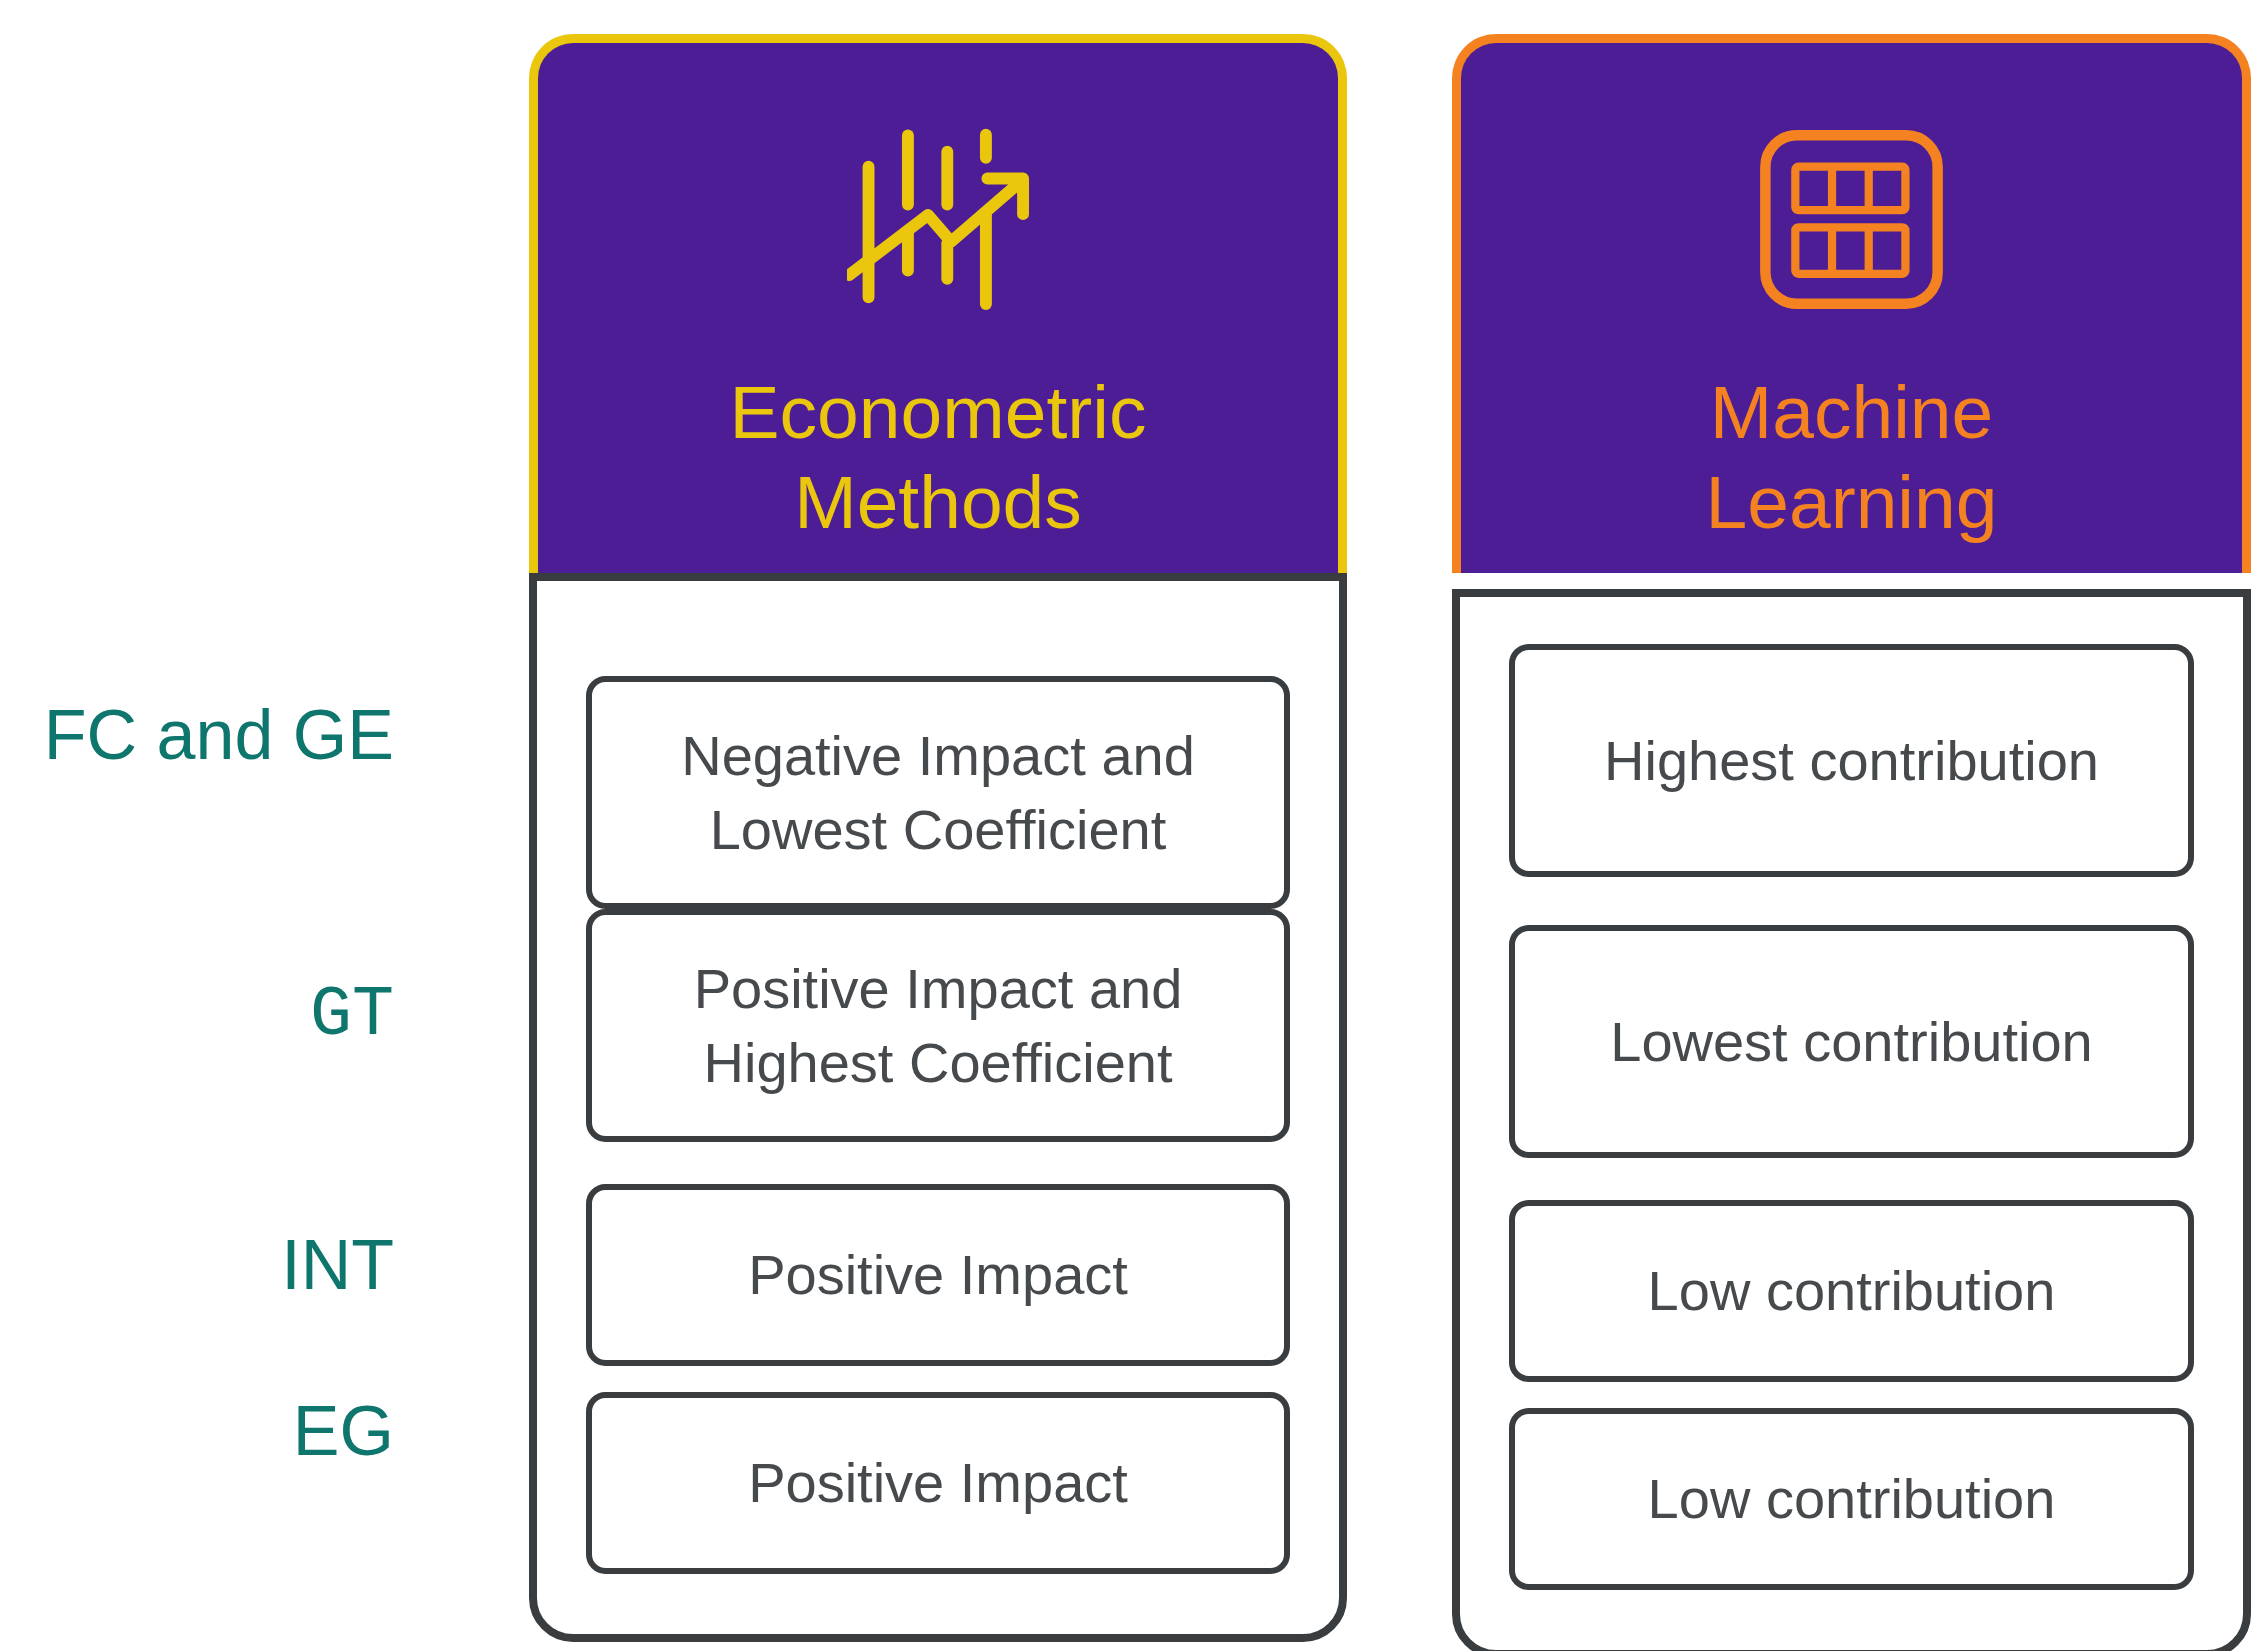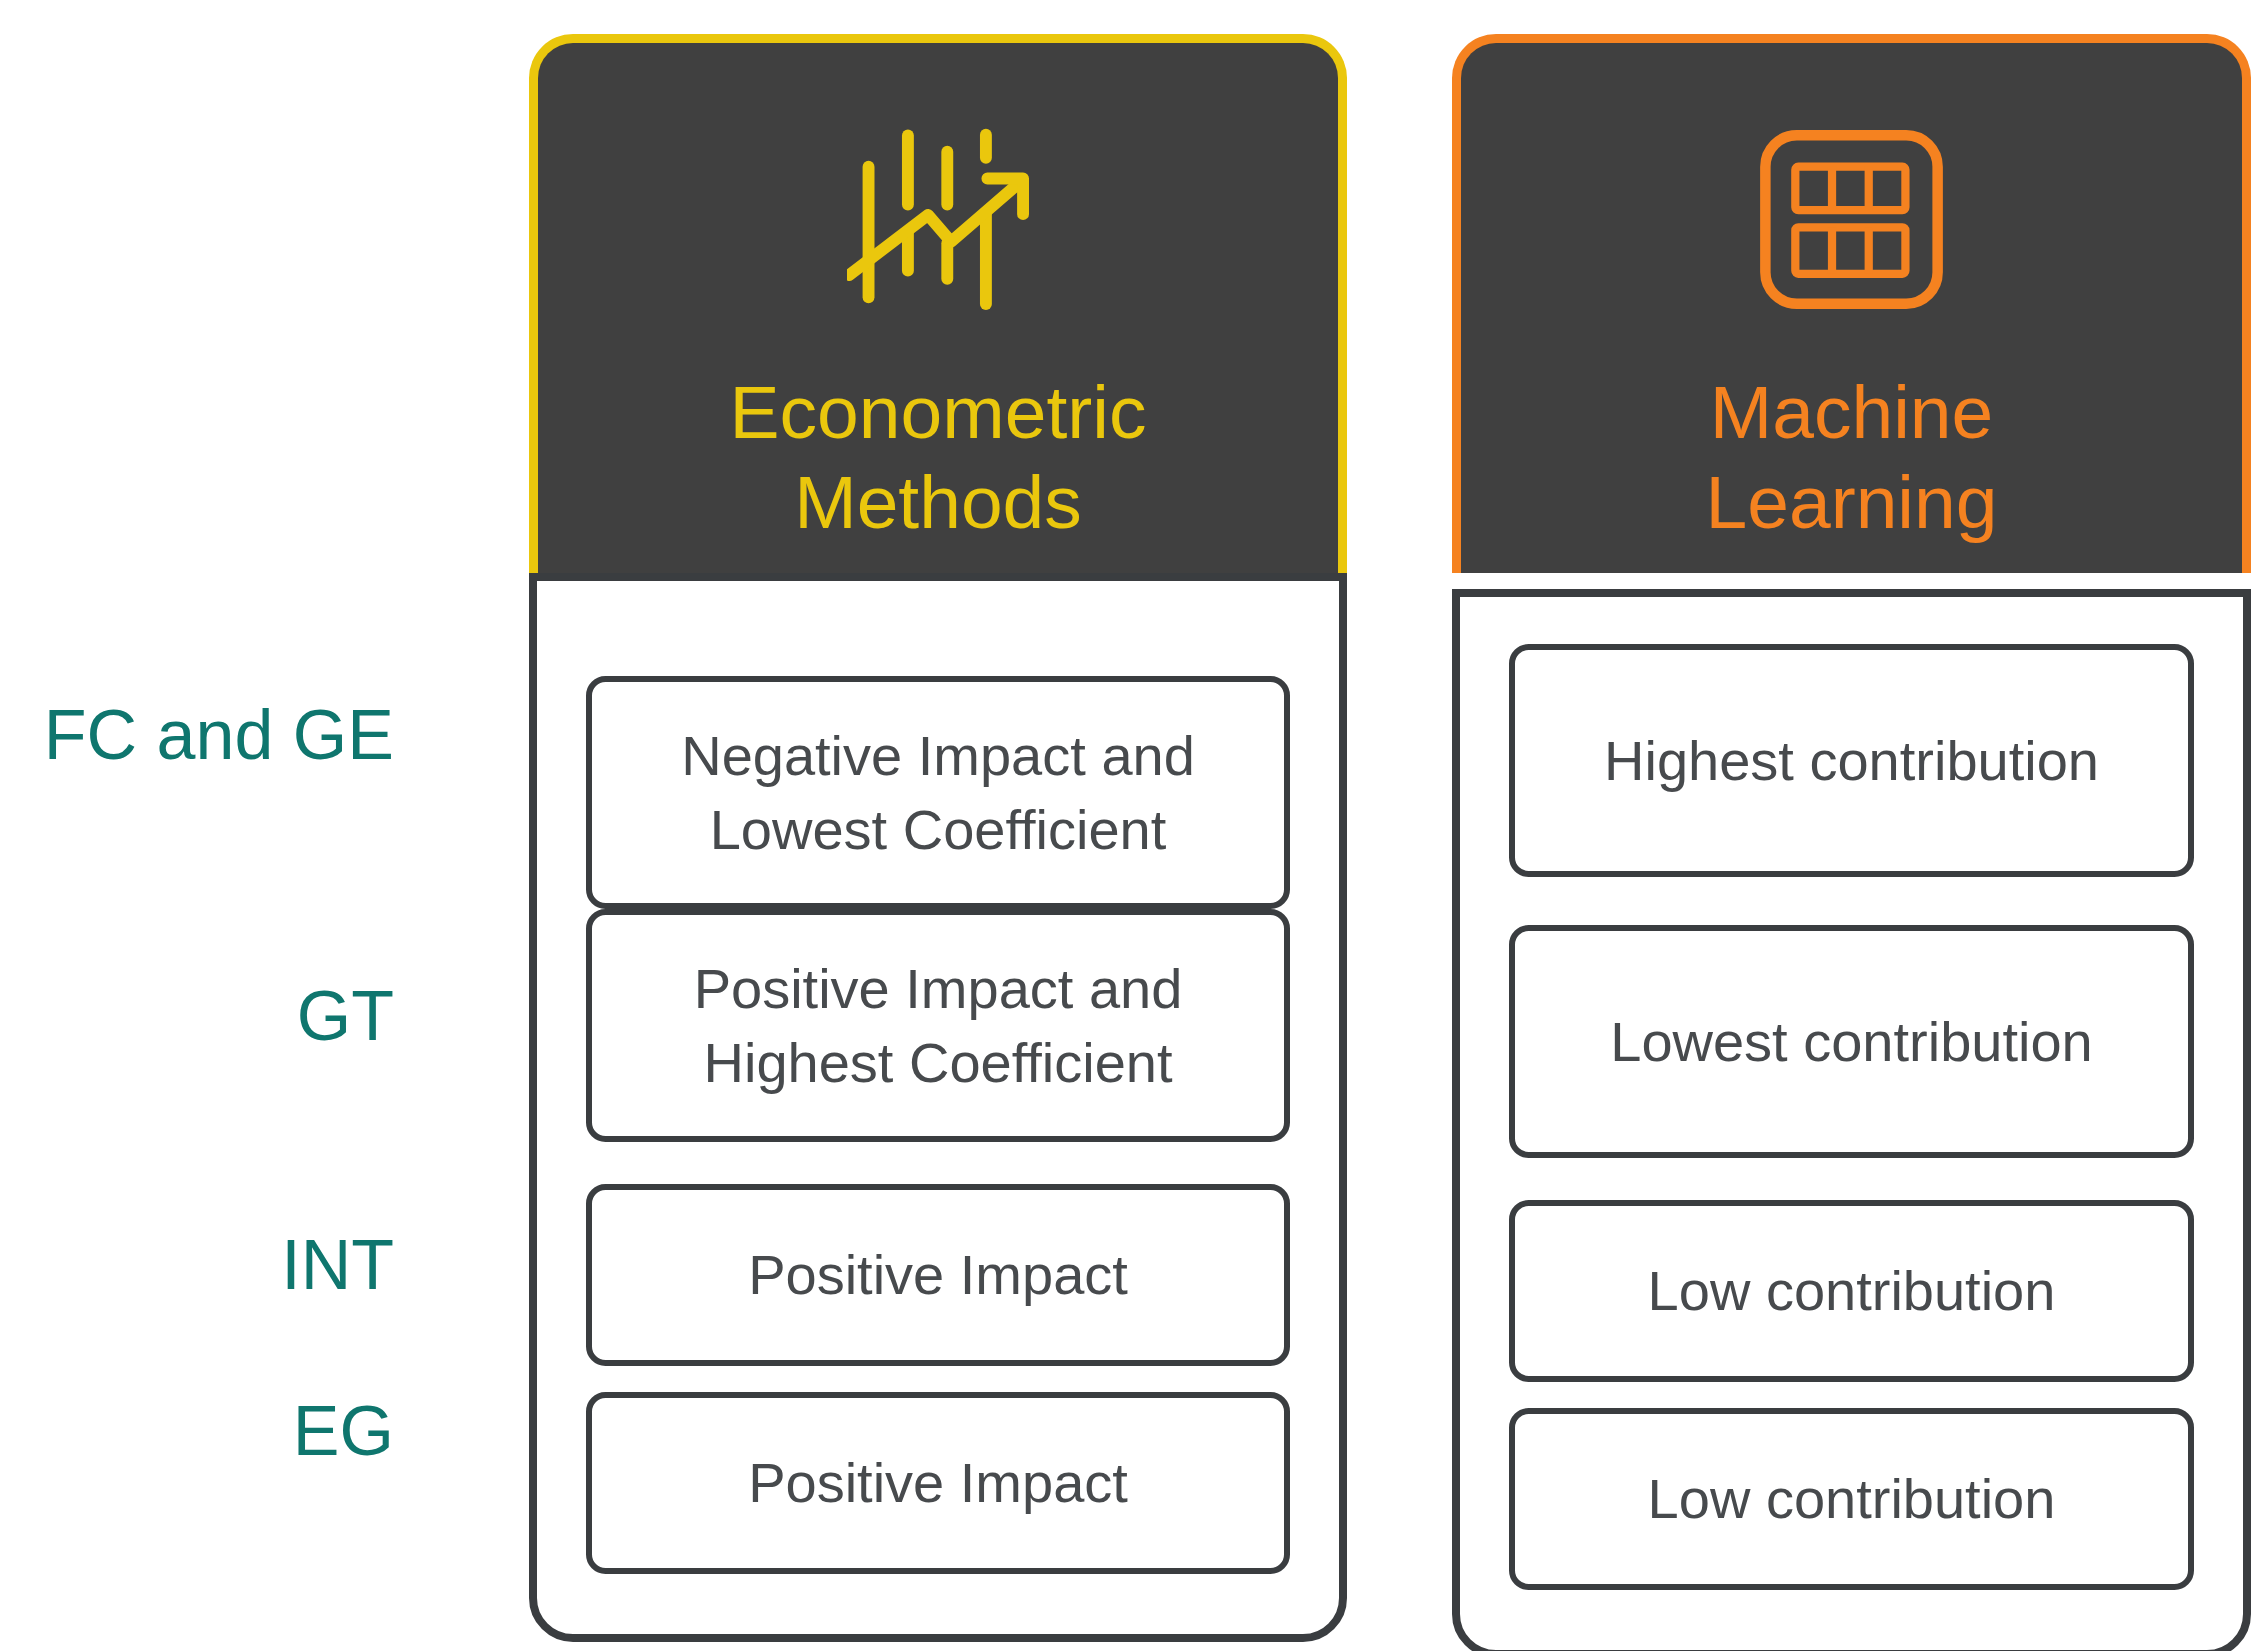--- a/index.html
+++ b/index.html
@@ -13,40 +13,40 @@
   
   .rlabel{
     position:absolute;left:0;width:394px;
     text-align:right;
     transform:translateY(-50%);
     font-size:70px;line-height:1;
     color:#0f766e;
     white-space:nowrap;
   }
   .rlabel.r1{top:735px;}
-  .rlabel.r2{top:1016px;}
+  .rlabel.r2{top:1016px;font-family:Liberation Mono, monospace;}
   .rlabel.r3{top:1265px;}
   .rlabel.r4{top:1431px;}
 
   
   .col{position:absolute;top:34px;display:flex;flex-direction:column;}
   .col-econ{left:529px;width:818px;}
   .col-ml{left:1452px;width:799px;gap:16px;}
 
   
   .card{
     box-sizing:border-box;
     height:539px;
     border:9.8px solid var(--accent,#999);
     border-bottom:none;
     border-radius:44px 44px 0 0;
     display:flex;flex-direction:column;align-items:center;
     padding-top:84px;
     color:var(--accent,#999);
-    background:#404040;
+    background:#4c1d95;
   }
   .icon-wrap{
     height:184px;display:flex;align-items:center;justify-content:center;
     margin-bottom:56px;
   }
   .icon-wrap svg{display:block;}
   .card-title{
     margin:0;
     font-size:75px;line-height:1.2;font-weight:400;
     text-align:center;color:var(--accent,#999);

